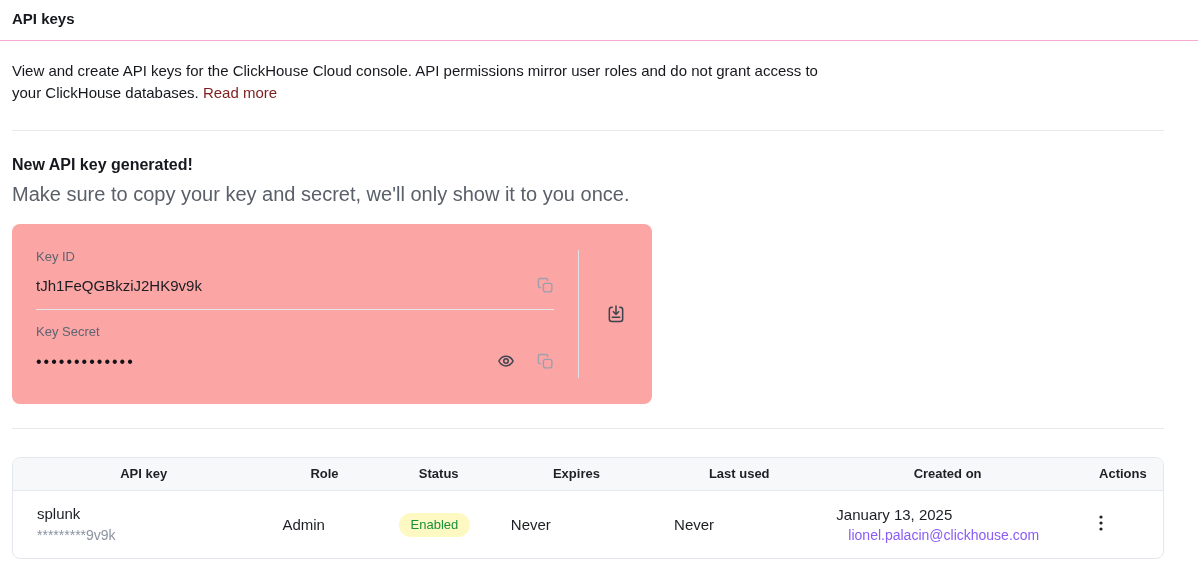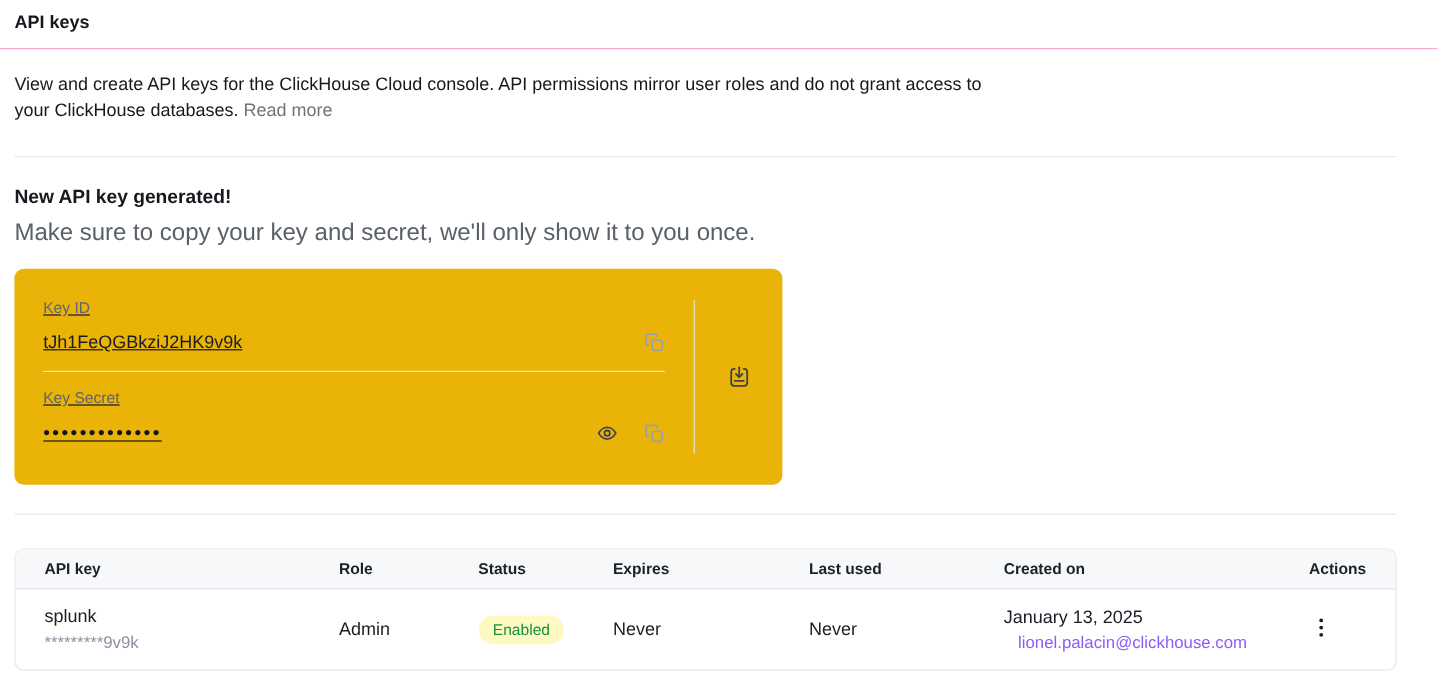--- a/index.html
+++ b/index.html
@@ -21,40 +21,40 @@
 
   .divider { border-top: 1px solid #e7e9ec; height: 0; }
   .divider-after-desc { margin-top: 27px; }
   .divider-after-panel { margin-top: 24px; }
 
   .banner-title { margin-top: 24px; font-size: 16px; font-weight: 700; line-height: 20px; }
   .banner-subtitle { margin-top: 10px; font-size: 20px; color: #596069; line-height: 19px; }
 
   .key-panel {
     margin-top: 20px; width: 640px; height: 180px;
-    background: #eab308; border-radius: 8px;
-    display: flex; align-items: stretch; text-decoration: underline;
+    background: #fca5a5; border-radius: 8px;
+    display: flex; align-items: stretch;
   }
   .key-panel-left { flex: 1 1 auto; padding: 25px 24px 22px 24px; }
   .field-label { font-size: 13px; color: #5d6472; line-height: 15px; }
   .value-row { display: flex; justify-content: space-between; align-items: center; margin-top: 13px; }
   .key-value { font-size: 15px; color: #1a1d22; }
   .secret-dots { font-size: 16px; letter-spacing: 2px; color: #111318; line-height: 17px; }
   .row-divider { border-top: 1px solid #e2e5ea; margin: 15px 0 14px; }
   .icon-btn { background: none; border: none; padding: 0; cursor: pointer; display: inline-flex; align-items: center; justify-content: center; line-height: 0; }
   .secret-actions { display: flex; align-items: center; gap: 22px; }
   .key-panel-vdivider { width: 1px; background: #dde1e7; margin: 26px 0; }
   .key-panel-right { width: 73px; display: flex; align-items: center; justify-content: center; }
 
   .table-wrap { margin-top: 28px; border: 1px solid #e4e7ec; border-radius: 8px; overflow: hidden; }
   table { width: 100%; border-collapse: collapse; table-layout: fixed; }
   col.c1 { width: 245px; } col.c2 { width: 116px; } col.c3 { width: 112px; }
   col.c4 { width: 163px; } col.c5 { width: 162px; } col.c6 { width: 254px; } col.c7 { width: 96px; }
   thead th {
-    background: #f7f8fa; text-align: left; font-size: 13px; font-weight: 700;
+    background: #f7f8fa; text-align: center; font-size: 13px; font-weight: 700;
     color: #1d2025; padding: 8px 8px 8px 24px; border-bottom: 1px solid #e4e7ec; line-height: 16px;
   }
   tbody td { padding: 13px 8px 13px 24px; vertical-align: middle; font-size: 15px; color: #1b1e24; }
   .key-name { font-size: 15px; color: #1b1e24; line-height: 20px; }
   .key-masked { font-size: 14px; color: #8b93a1; line-height: 19px; margin-top: 2px; }
   .status-badge {
     display: inline-block; font-size: 13px; line-height: 16px;
     padding: 4px 12px; border-radius: 999px;
   }
   .created-date { line-height: 20px; }
@@ -64,21 +64,21 @@
 </head>
 <body>
 
 <div class="title-bar">
   <div class="page-title">API keys</div>
 </div>
 
 <div class="container">
 
   <p class="description"><span>View and create API keys for the ClickHouse Cloud console. API permissions mirror user roles and do not grant access to your ClickHouse databases.</span>
-    <a href="#" style="color: #737373;">Read more</a></p>
+    <a href="#" style="color: #7f1d1d;">Read more</a></p>
 
   <div class="divider divider-after-desc"></div>
 
   <div class="banner-title">New API key generated!</div>
   <div class="banner-subtitle">Make sure to copy your key and secret, we'll only show it to you once.</div>
 
   <div class="key-panel">
     <div class="key-panel-left">
       <div class="field-label">Key ID</div>
       <div class="value-row">

